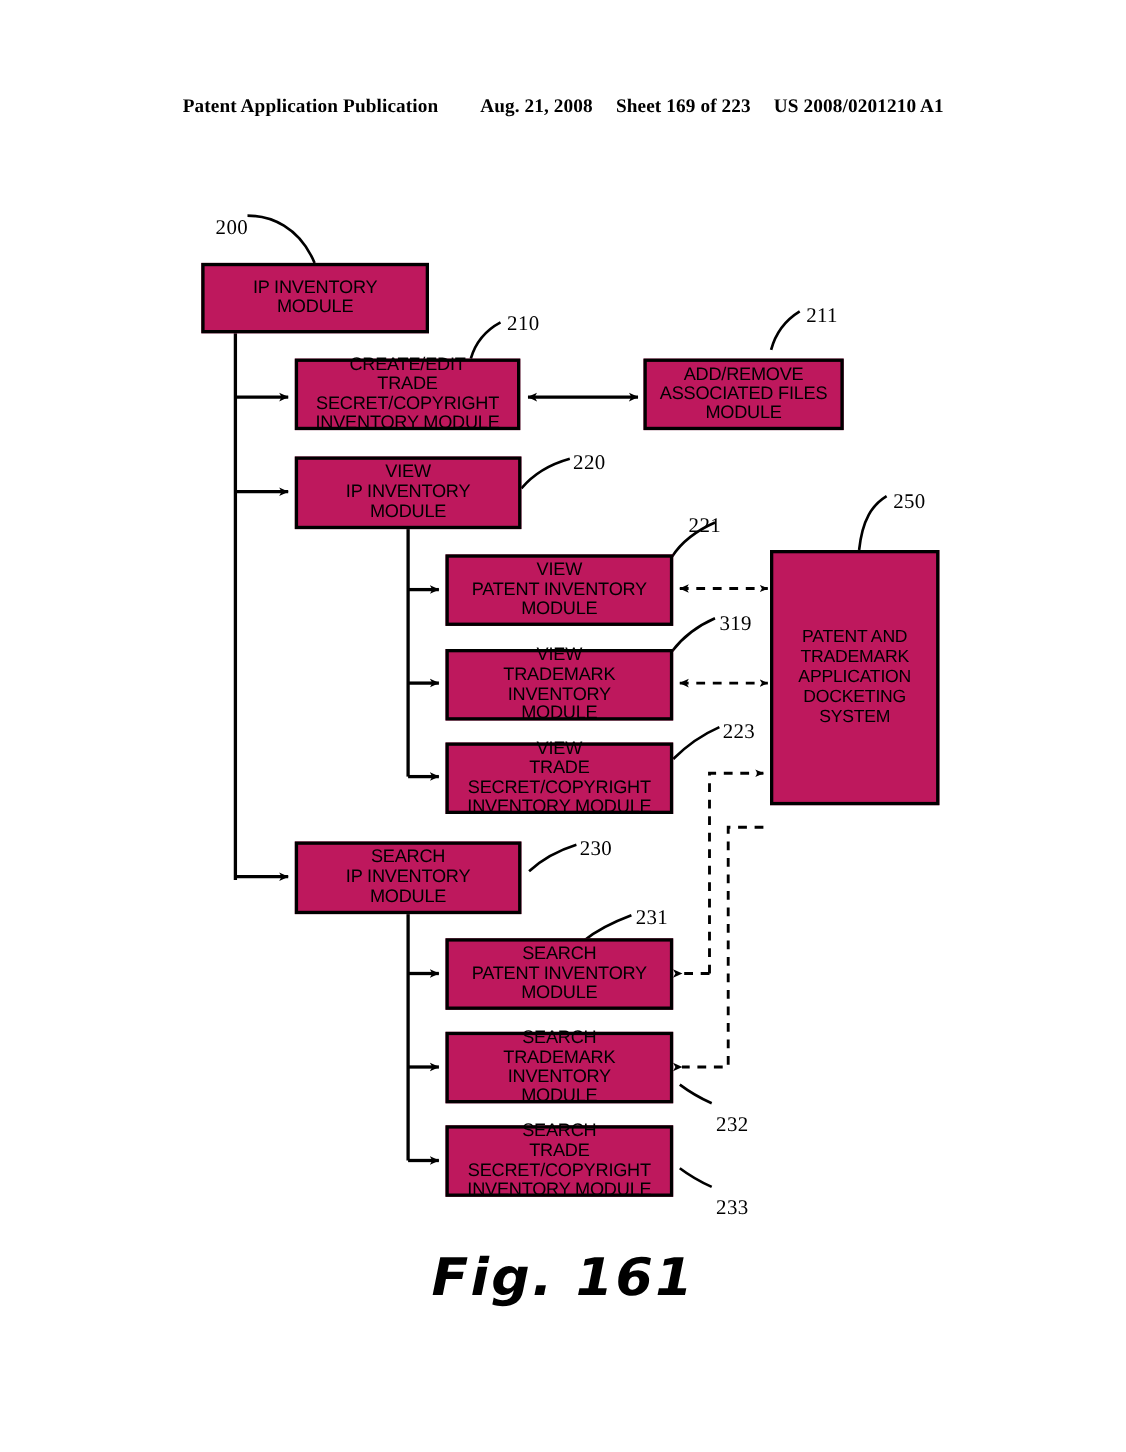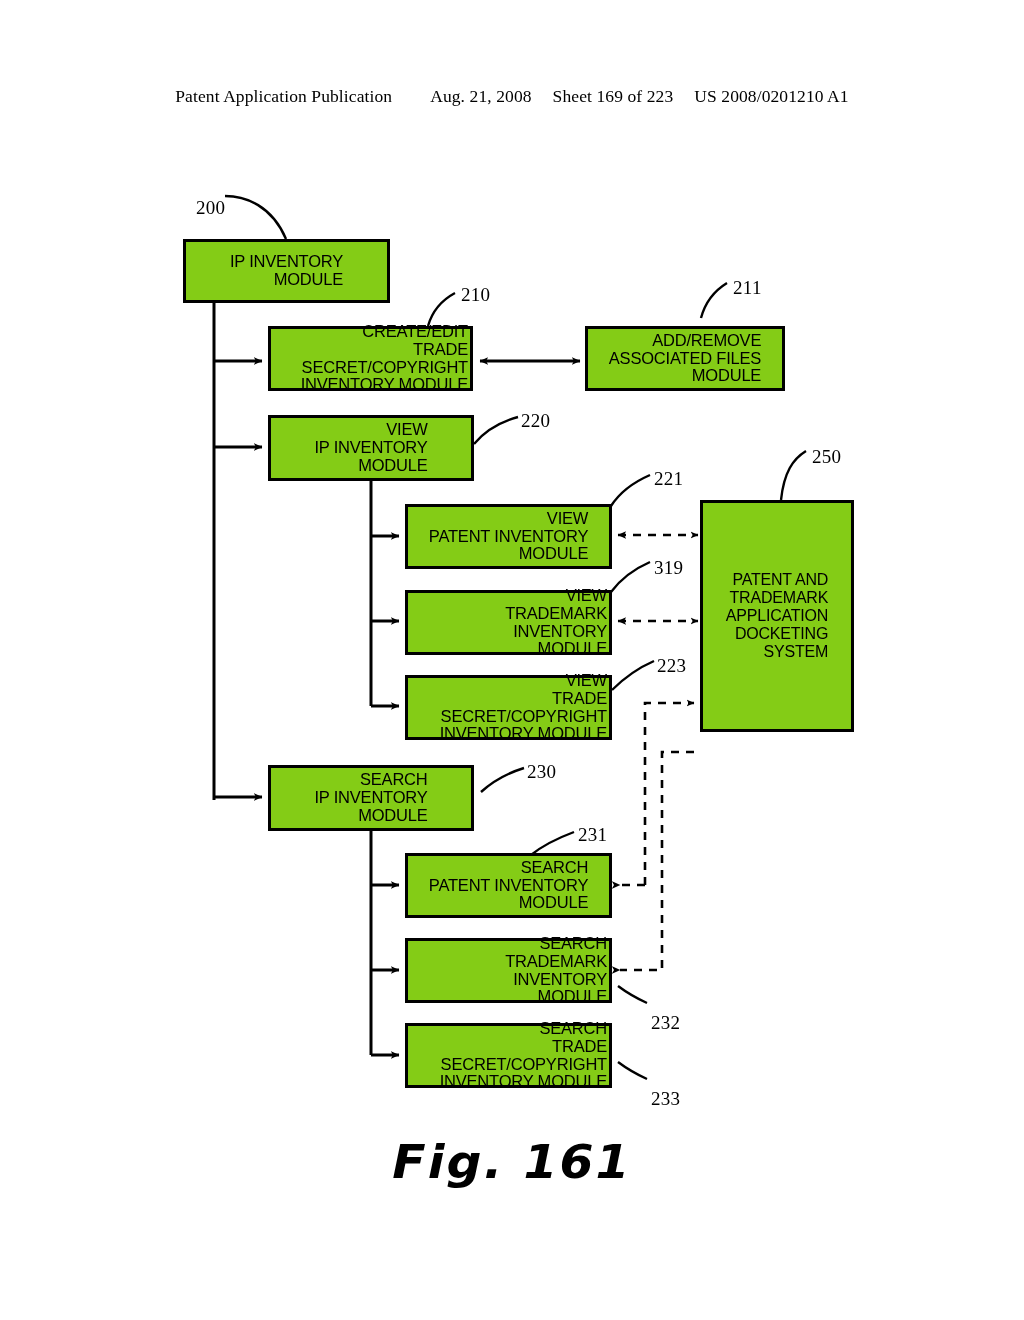--- a/index.html
+++ b/index.html
@@ -18,21 +18,21 @@
   }
 
   
   #page-header {
     position: absolute;
     top: 86px;
     left: 0;
     width: 1024px;
     text-align: center;
     font-family: "Liberation Serif", serif;
-    font-weight: normal;
+    font-weight: bold;
     font-size: 17.5px;
     letter-spacing: 0.1px;
     white-space: nowrap;
   }
   #page-header .hdr-seg { display: inline; }
   #page-header .gap-lg { display: inline-block; width: 30px; }
   #page-header .gap-sm { display: inline-block; width: 12px; }
 
   
   #diagram {
@@ -47,25 +47,25 @@
     top: 0; left: 0;
     width: 1024px;
     height: 1320px;
   }
 
   
   .node {
     position: absolute;
     box-sizing: border-box;
     border: 3px solid #000;
-    background: #84cc16;
+    background: #be185d;
     display: flex;
     align-items: center;
     justify-content: center;
-    text-align: right;
+    text-align: center;
     line-height: 1.08;
     font-size: 16.5px;
     letter-spacing: -0.2px;
     white-space: pre-line;
     padding: 0 2px;
   }
   .node.tall {
     line-height: 1.13;
     font-size: 16px;
   }
@@ -175,21 +175,21 @@
     </g>
   </svg>
 
   <div class="node" style="left:183px; top:239px; width:207px; height:64px;">IP INVENTORY
 MODULE</div>
 
   <div class="node" style="left:268px; top:326px; width:205px; height:65px;">CREATE/EDIT
 TRADE SECRET/COPYRIGHT
 INVENTORY MODULE</div>
 
-  <div class="node" style="left:585px; top:326px; width:200px; height:65px;">ADD/REMOVE
+  <div class="node" style="left:585px; top:326px; width:182px; height:65px;">ADD/REMOVE
 ASSOCIATED FILES
 MODULE</div>
 
   <div class="node" style="left:268px; top:415px; width:206px; height:66px;">VIEW
 IP INVENTORY
 MODULE</div>
 
   <div class="node" style="left:405px; top:504px; width:207px; height:65px;">VIEW
 PATENT INVENTORY
 MODULE</div>
@@ -221,21 +221,21 @@
   <div class="node tall" style="left:700px; top:500px; width:154px; height:232px;">PATENT AND
 TRADEMARK
 APPLICATION
 DOCKETING
 SYSTEM</div>
 
   <div class="ref" style="left:196px; top:185px;">200</div>
   <div class="ref" style="left:461px; top:272px;">210</div>
   <div class="ref" style="left:733px; top:265px;">211</div>
   <div class="ref" style="left:521px; top:398px;">220</div>
-  <div class="ref" style="left:654px; top:456px;">221</div>
+  <div class="ref" style="left:626px; top:456px;">221</div>
   <div class="ref" style="left:654px; top:545px;">319</div>
   <div class="ref" style="left:657px; top:643px;text-align:center;">223</div>
   <div class="ref" style="left:527px; top:749px;">230</div>
   <div class="ref" style="left:578px; top:812px;">231</div>
   <div class="ref" style="left:651px; top:1000px;">232</div>
   <div class="ref" style="left:651px; top:1076px;">233</div>
   <div class="ref" style="left:812px; top:434px;">250</div>
 
   <div id="fig-caption">Fig. 161</div>
 

